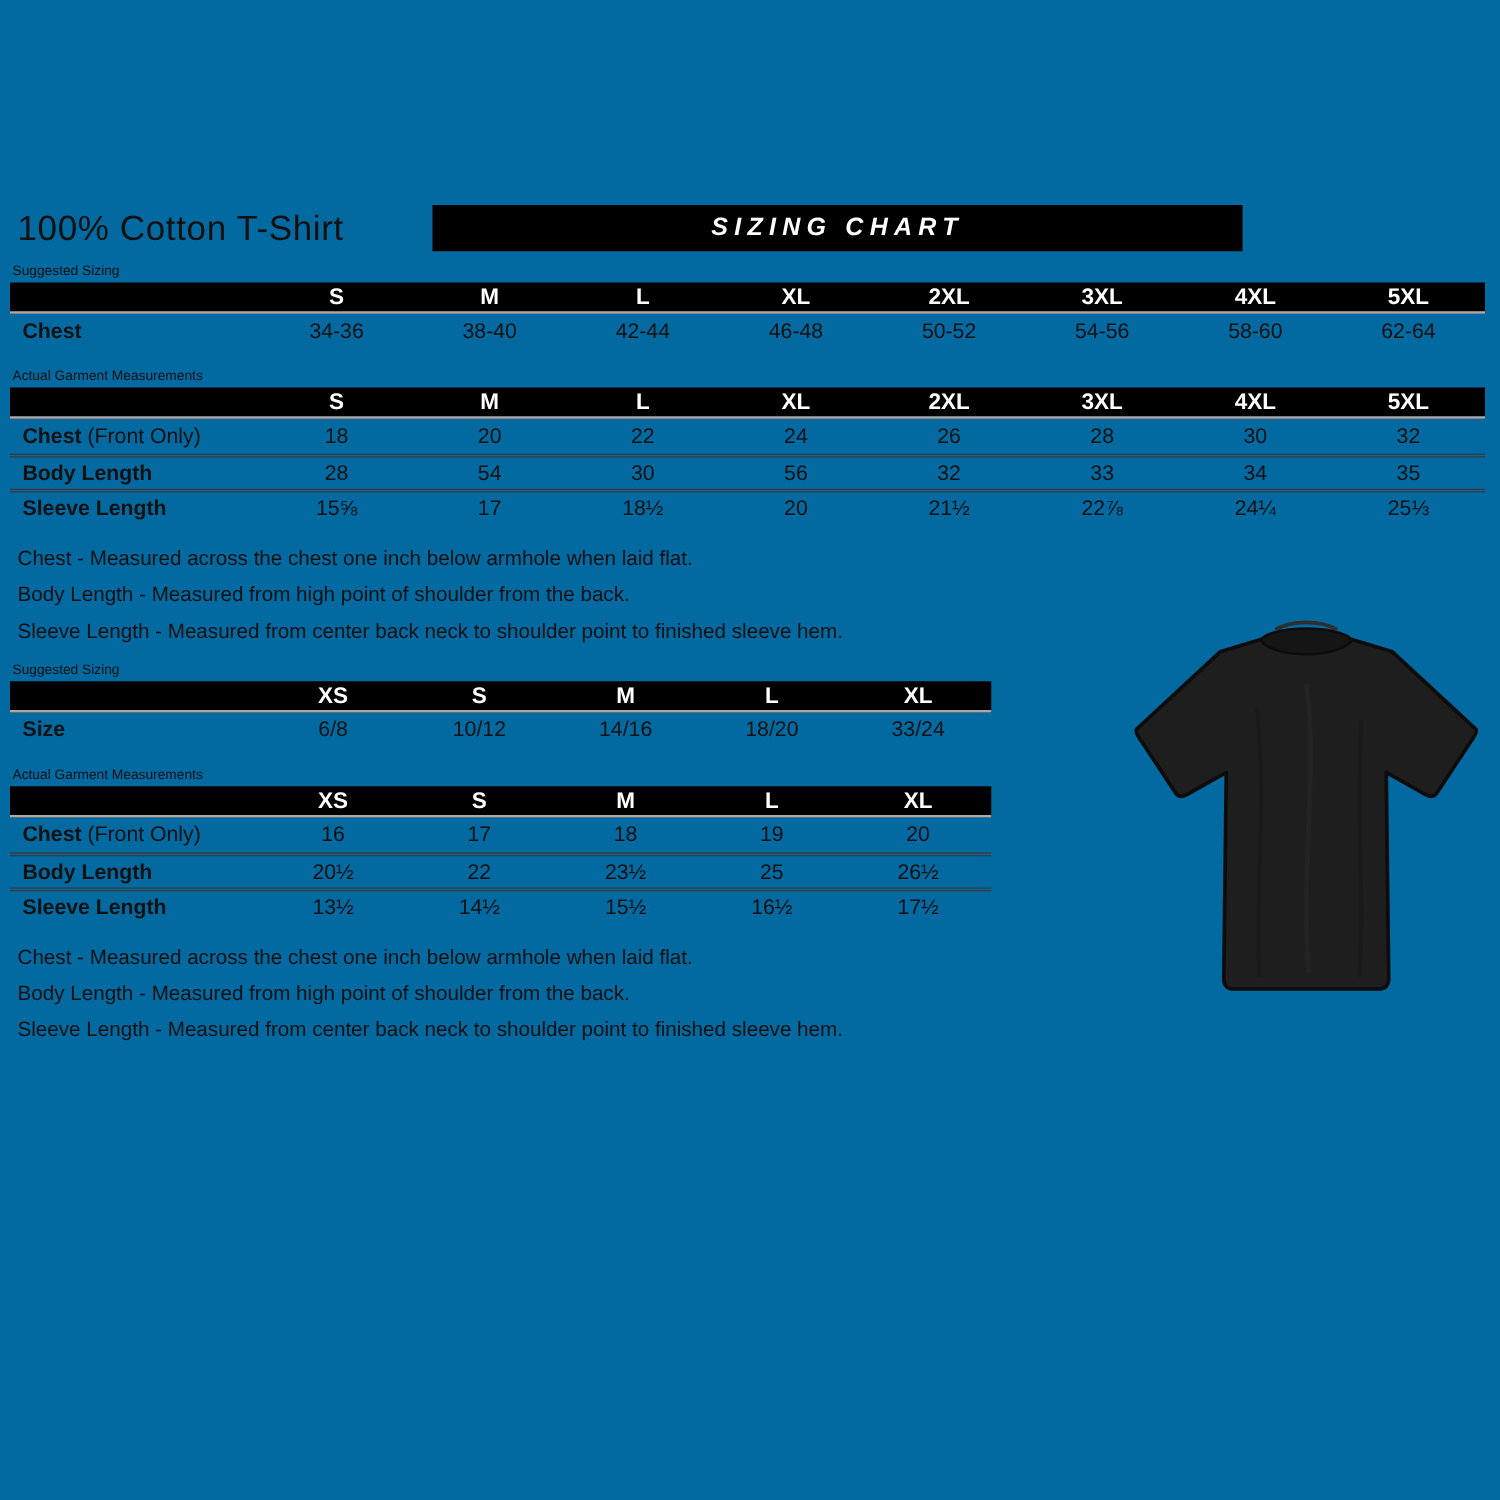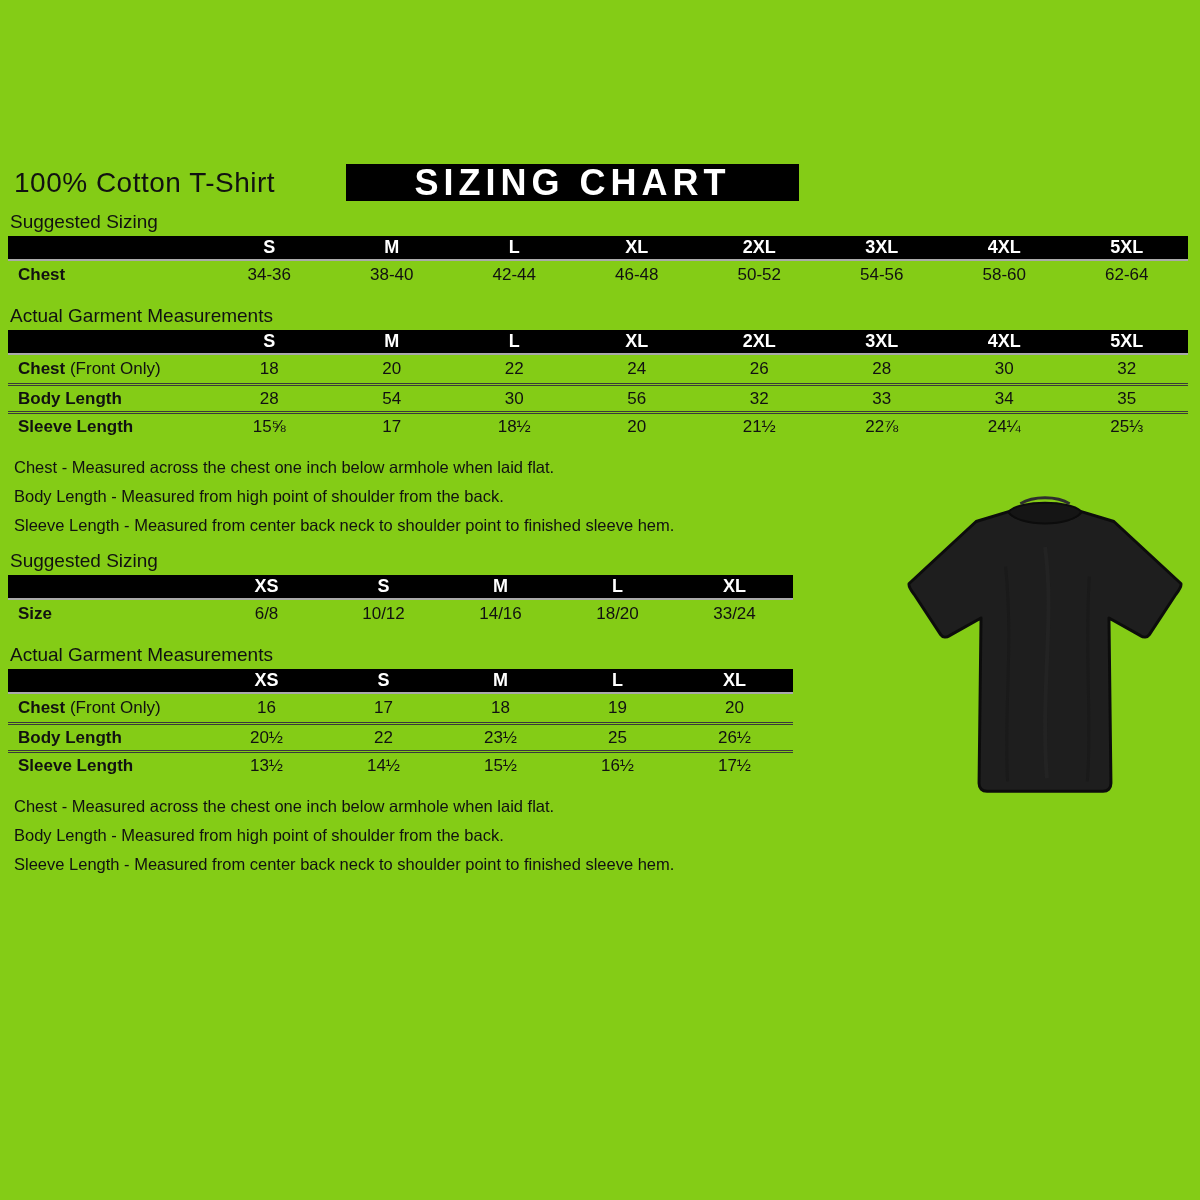--- a/index.html
+++ b/index.html
@@ -1,32 +1,32 @@
 <!DOCTYPE html>
 <html><head>
 <meta charset="utf-8">
 <style>
   * { margin:0; padding:0; box-sizing:border-box; }
   html,body { background:#fff; }
   .page {
-    position:relative; width:1200px; height:1200px; background:#84cc16;
+    position:relative; width:1200px; height:1200px; background:#0369a1;
     font-family:"Liberation Sans","DejaVu Sans",sans-serif; color:#111;
     overflow:hidden;
   }
   .content { position:absolute; left:8px; top:164px; width:1184px; }
 
   .header-row { display:flex; align-items:flex-start; }
   .main-title { width:338px; font-size:28px; font-weight:400; padding-left:6px; padding-top:3px; letter-spacing:0.5px; }
   .banner {
-    width:453px; height:37px; background:#000; color:#fff;
+    width:648px; height:37px; background:#000; color:#fff;
     display:flex; align-items:center; justify-content:center;
-    font-weight:bold; font-size:36px; letter-spacing:5px;
+    font-weight:bold; font-size:20px; letter-spacing:5px;font-style:italic;
   }
 
-  .section-label { font-size:19px; margin-top:10px; padding-left:2px; }
+  .section-label { font-size:11px; margin-top:10px; padding-left:2px; }
   .section-label.tight { margin-top:16px; }
 
   .size-table { margin-top:3px; }
   .t-row { display:flex; align-items:center; height:28px; font-size:17px; }
   .t-head { background:#000; color:#fff; font-weight:bold; height:25px; font-size:18px; border-bottom:2px solid #aaa; }
   .label-cell { padding-left:10px; font-weight:bold; white-space:nowrap; }
   .label-suffix { font-weight:400; }
   .val-cell { text-align:center; }
   .adult { width:1180px; }
   .adult .label-cell { width:200px; }

